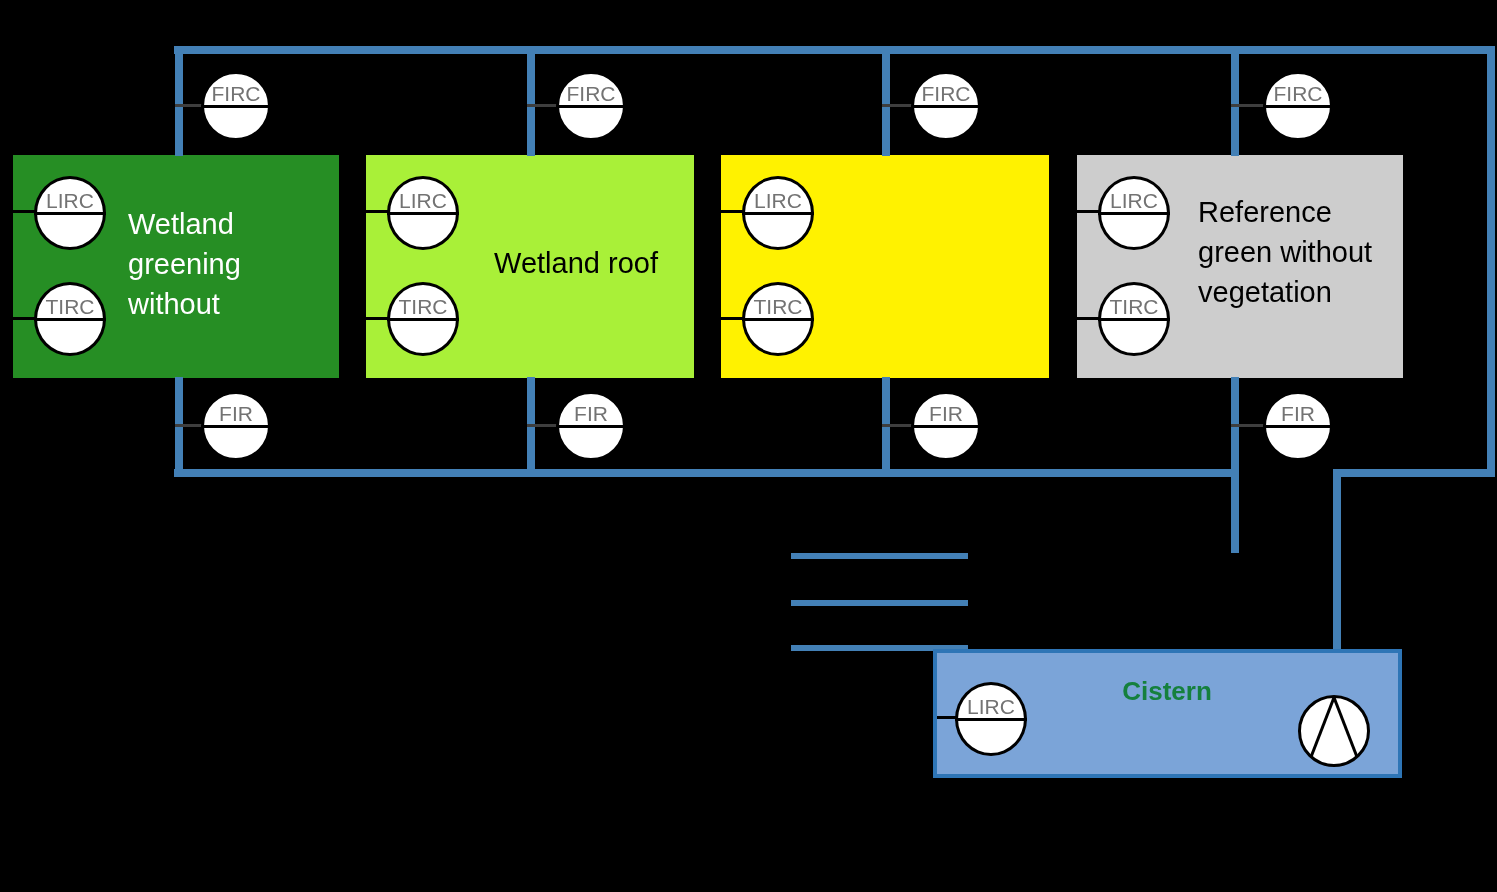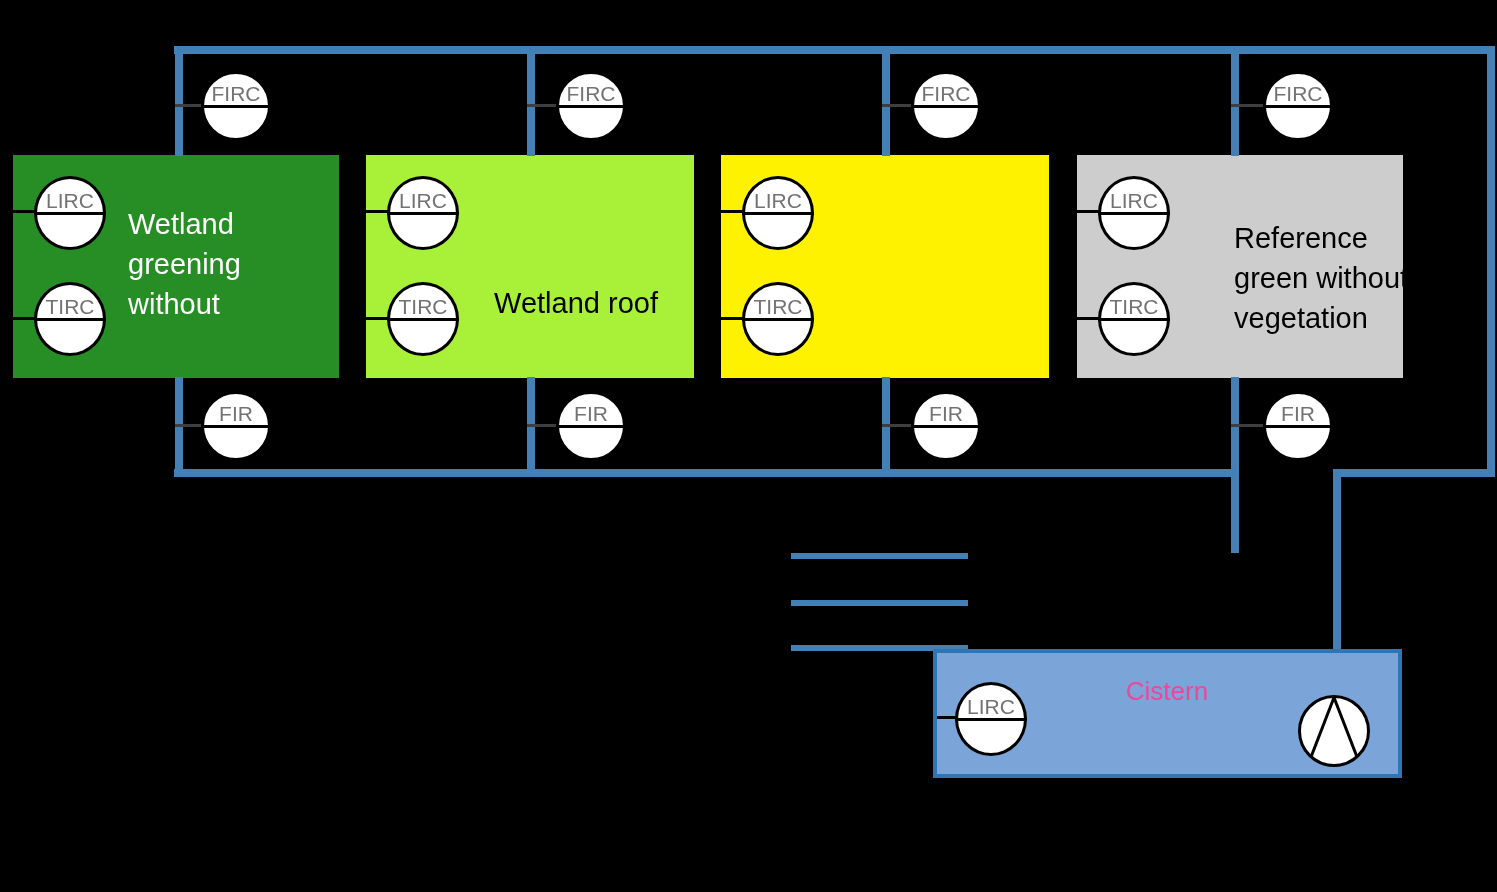--- a/index.html
+++ b/index.html
@@ -12,42 +12,42 @@
   .white{color:#fff;} .black{color:#000;}
   .sensor{position:absolute;background:#fff;border:3px solid #000;border-radius:50%;box-sizing:border-box;}
   .chord{position:absolute;left:-3px;right:-3px;top:48%;height:3px;background:#000;}
   .slabel{position:absolute;left:0;right:0;bottom:52%;padding-bottom:1px;text-align:center;
           font-size:21px;line-height:1;color:#737373;}
   .tick{position:absolute;height:3px;background:#3E3E3E;}
   .tick.dark{background:#000;}
   .cistern{position:absolute;left:933px;top:649px;width:469px;height:129px;
            background:#7BA4D8;border:4px solid #2E75B6;box-sizing:border-box;}
   .cistern-label{position:absolute;left:1167px;top:676px;transform:translateX(-50%);
-           font-size:26px;color:#ec4899;white-space:nowrap;}
+           font-size:26px;color:#15803d;white-space:nowrap;font-weight:bold;}
   .pumpsvg{position:absolute;left:1296px;top:693px;}
 </style>
 </head>
 <body>
 
 <div id="canvas">
 
   <div class="roofbox" style="left: 13px; width: 326px; background: rgb(38, 142, 36);"></div>
   <div class="roofbox" style="left: 366px; width: 328px; background: rgb(169, 240, 56);"></div>
   <div class="roofbox" style="left: 721px; width: 328px; background: rgb(255, 242, 0);"></div>
   <div class="roofbox" style="left: 1077px; width: 326px; background: rgb(205, 205, 205);"></div>
 
   <div class="rooftext white" style="left:128px;top:204px;">
     <div>Wetland</div>
     <div>greening</div>
     <div>without</div>
   </div>
-  <div class="rooftext black centered" style="left:576px;top:243px;margin-top:40px;">
+  <div class="rooftext black centered" style="left:576px;top:243px;">
     <div>Wetland roof</div>
   </div>
-  <div class="rooftext black" style="left:1198px;top:218px;margin-left:36px;">
+  <div class="rooftext black" style="left:1198px;top:192px;">
     <div>Reference</div>
     <div>green without</div>
     <div>vegetation</div>
   </div>
 
   <div class="pipe" style="left:174px;top:46px;width:1320px;height:8px;"></div>
   <div class="pipe" style="left:1487px;top:46px;width:8px;height:431px;"></div>
   <div class="pipe" style="left:175px;top:46px;width:8px;height:110px;"></div>
   <div class="pipe" style="left:527px;top:46px;width:8px;height:110px;"></div>
   <div class="pipe" style="left:882px;top:46px;width:8px;height:110px;"></div>

